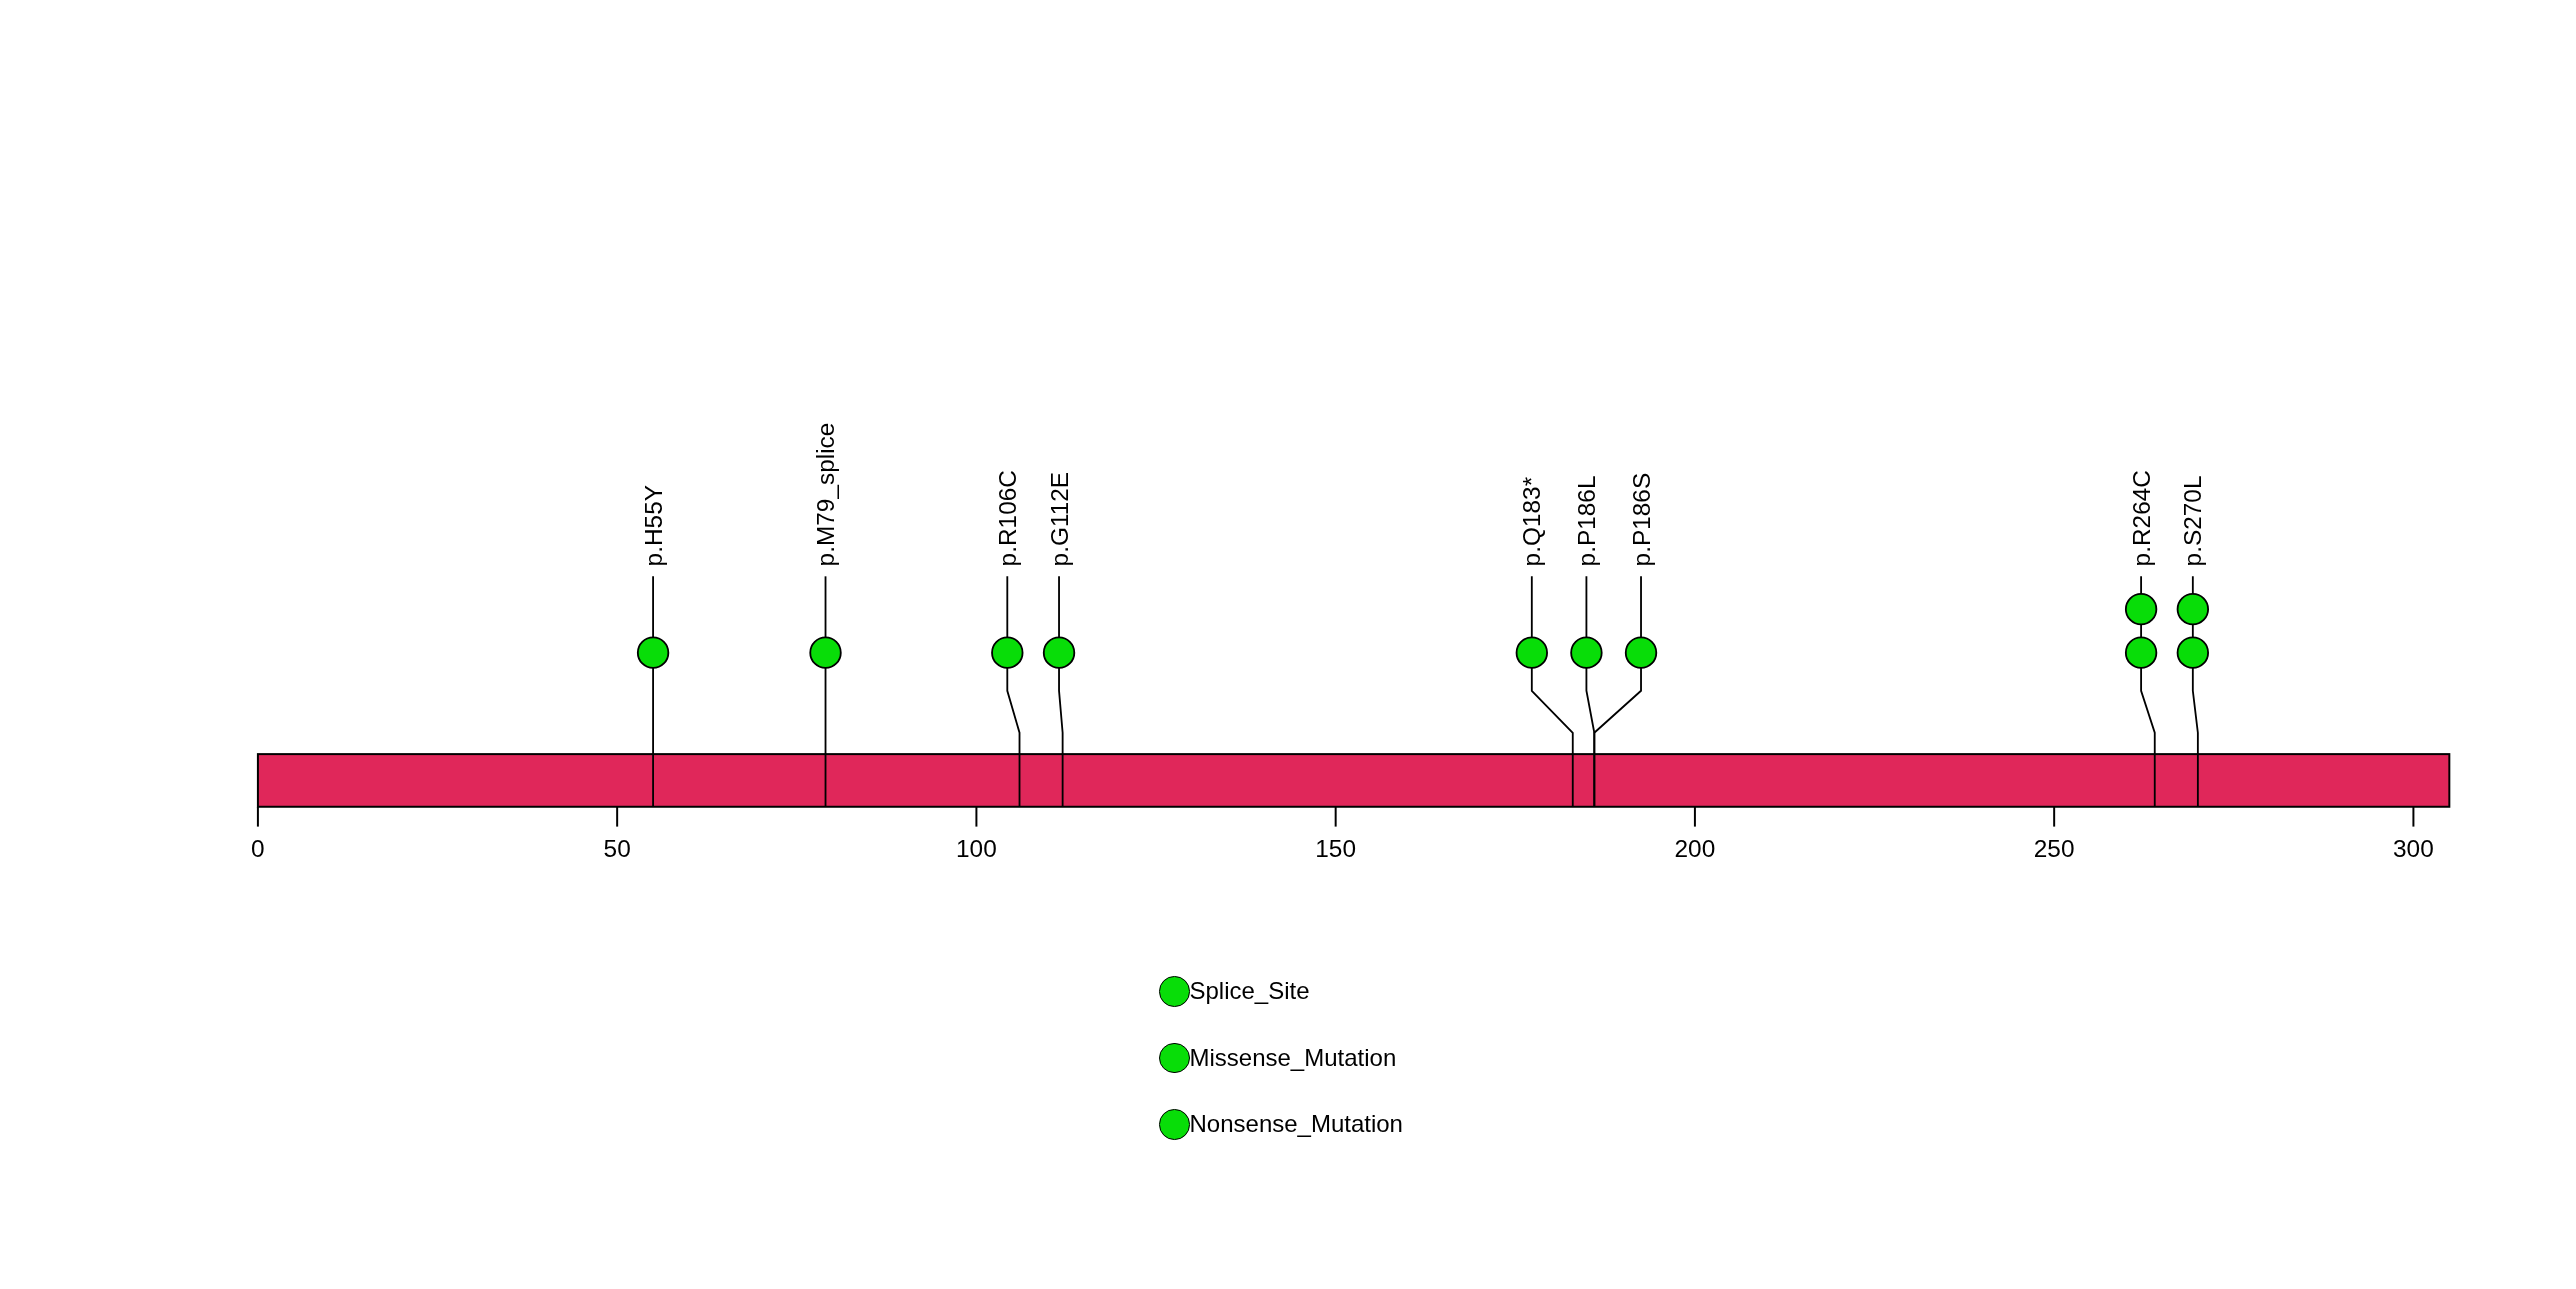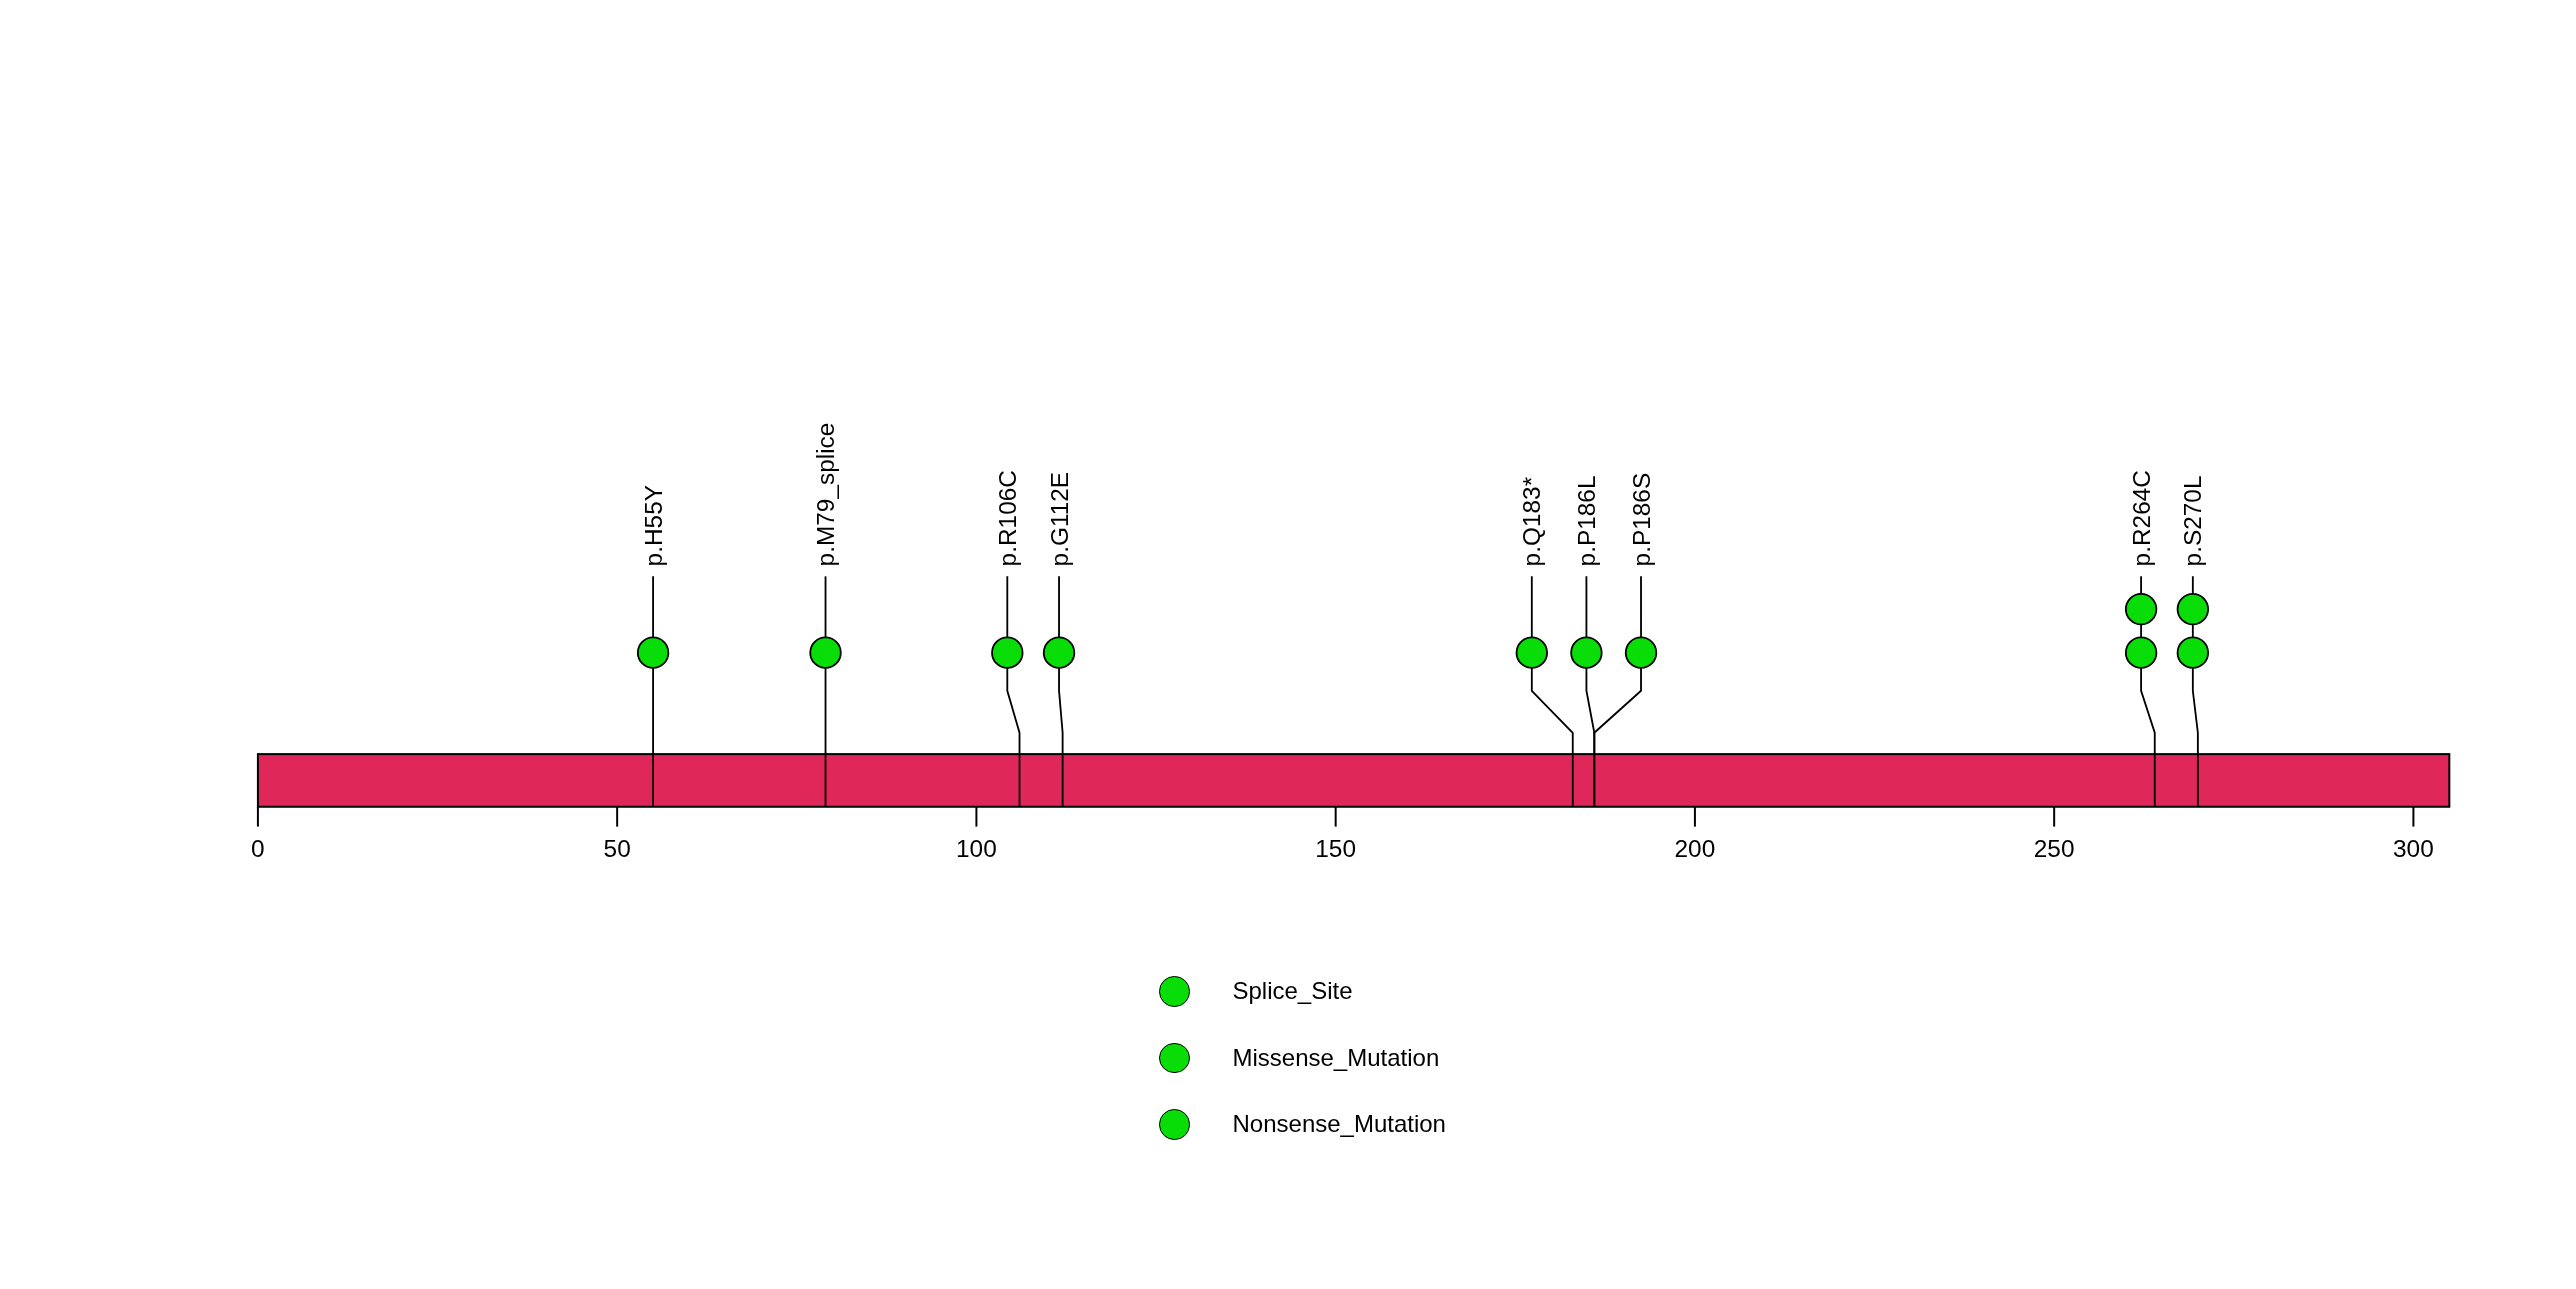--- a/index.html
+++ b/index.html
@@ -19,21 +19,20 @@
     position:absolute;
     left:1159px;
     top:976px;
     display:flex;
     flex-direction:column;
     gap:36px;
   }
   .legend-row{
     display:flex;
     align-items:center;
-    gap:43px;
   }
   .swatch{
     width:30.5px;
     height:30.5px;
     border-radius:50%;
     border:1.8px solid #000;
     box-sizing:border-box;
     flex:0 0 auto;
   }
   .legend-label{

